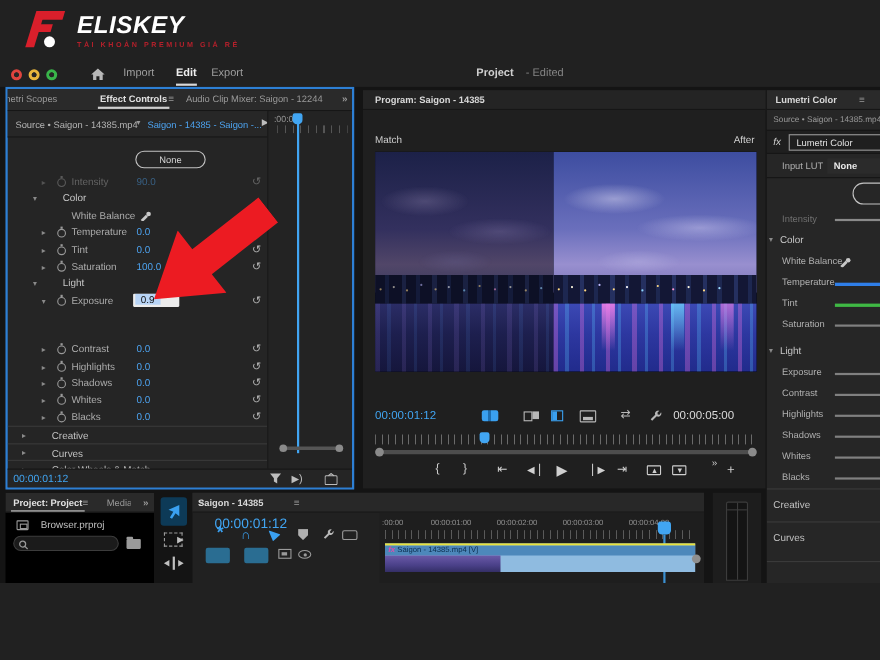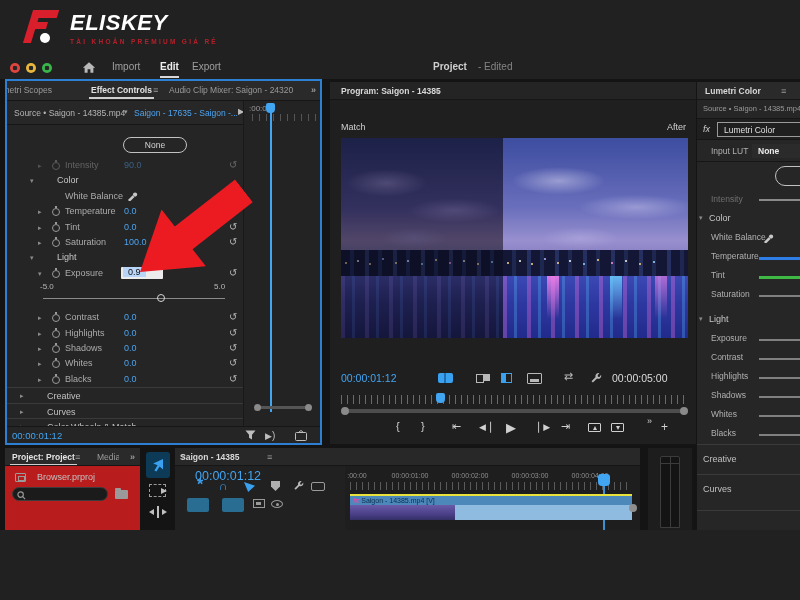--- a/index.html
+++ b/index.html
@@ -178,21 +178,21 @@
   .lrow .line{position:absolute; left:62px; width:58px; top:9px;}
   .lrow .line.gray{height:1.5px; background:#808080;}
   .lrow .line.blue{height:3px; background:var(--slider-blue);}
   .lrow .line.green{height:3px; background:var(--slider-green);}
   .lgap{height:6px;}
   .lsection{position:relative; width:120px; height:30px; border-top:1px solid #3a3a3a;}
   .lsection .slabel{position:absolute; left:6px; top:9px; font-size:9px; color:#c0c0c0;}
   #lum-endsep{position:absolute; left:0; top:428px; width:120px; border-top:1px solid #3a3a3a;}
 
   
-  #project{left:5px; top:448px; width:135px; height:82px; background:#b91c1c;}
+  #project{left:5px; top:448px; width:135px; height:82px; background:#000000;}
   #project .tabbar{height:18px;}
   #proj-filerow{position:absolute; left:8px; top:24px; height:12px;}
   #proj-fileicon{position:absolute; left:2px; top:1px; width:11px; height:9px; border:1px solid #9a9a9a; border-radius:1px;}
   #proj-fileicon::after{content:""; position:absolute; left:2px; top:2px; width:5px; height:3px; border:1px solid #9a9a9a;}
   #proj-filename{position:absolute; left:24px; top:0; font-size:9px; color:#c0c0c0; white-space:nowrap;}
   #proj-search{position:absolute; left:7px; top:39px; width:96px; height:14px; background:#1b1b1b; border:1px solid #3c3c3c; border-radius:7px;}
   #proj-folderbtn{position:absolute; left:110px; top:40px; width:15px; height:12px;}
   .folder{position:absolute; left:0; top:2px; width:13px; height:9px; background:#9a9a9a; border-radius:1px;}
   .folder::before{content:""; position:absolute; left:0; top:-2px; width:6px; height:2px; background:#9a9a9a; border-radius:1px 1px 0 0;}
 
@@ -286,27 +286,27 @@
     </div>
   </div>
 
   <div id="workspace"></div>
 
   <div id="ec" class="panel">
     <div class="tabbar">
       <span class="tab" style="left:-14px">Lumetri Scopes</span>
       <span class="tab active" style="left:84px">Effect Controls</span>
       <span class="pmenu" style="position:absolute; left:146px; top:4px;">≡</span>
-      <span class="tab" style="left:162px">Audio Clip Mixer: Saigon - 24320</span>
+      <span class="tab" style="left:162px">Audio Clip Mixer: Saigon - 12244</span>
       <span class="chev" style="position:absolute; right:4px; top:4px;">»</span>
     </div>
     <div id="ec-srcrow">
       <span id="ec-source">Source • Saigon - 14385.mp4</span>
       <span id="ec-clipmenu-caret">▾</span>
-      <span id="ec-clipmenu">Saigon - 17635 - Saigon -...</span>
+      <span id="ec-clipmenu">Saigon - 14385 - Saigon -...</span>
       <span id="ec-play">▶</span>
     </div>
     <div id="ec-reset-pill">None</div>
     <div id="ec-rows">
         <div class="ecrow param dim" style="top: 0px; height: 15.4px;">
           <span class="twirl">▸</span>
           <span class="watch"></span>
           <span class="plabel">Intensity</span>
           <span class="pvalue">90.0</span>
           <span class="reset">↺</span>
@@ -349,26 +349,20 @@
         <div class="ecrow group" style="top: 92.4px; height: 15.4px;">
           <span class="twirl g">▾</span>
           <span class="glabel">Light</span>
         </div>
         <div class="ecrow edit" style="top: 107.8px; height: 15.4px;">
           <span class="twirl">▾</span>
           <span class="watch"></span>
           <span class="plabel">Exposure</span>
           <span class="editbox"><span class="sel">0.9</span></span>
           <span class="reset">↺</span>
-        </div>
-        <div class="ecrow slider" style="top: 123.2px; height: 29px;">
-          <span class="smin">-5.0</span>
-          <span class="smax">5.0</span>
-          <span class="strack"></span>
-          <span class="shandle" style="left: 150.3px;"></span>
         </div>
         <div class="ecrow param" style="top: 152.2px; height: 15.4px;">
           <span class="twirl">▸</span>
           <span class="watch"></span>
           <span class="plabel">Contrast</span>
           <span class="pvalue">0.0</span>
           <span class="reset">↺</span>
         </div>
         <div class="ecrow param" style="top: 167.6px; height: 15.4px;">
           <span class="twirl">▸</span>

